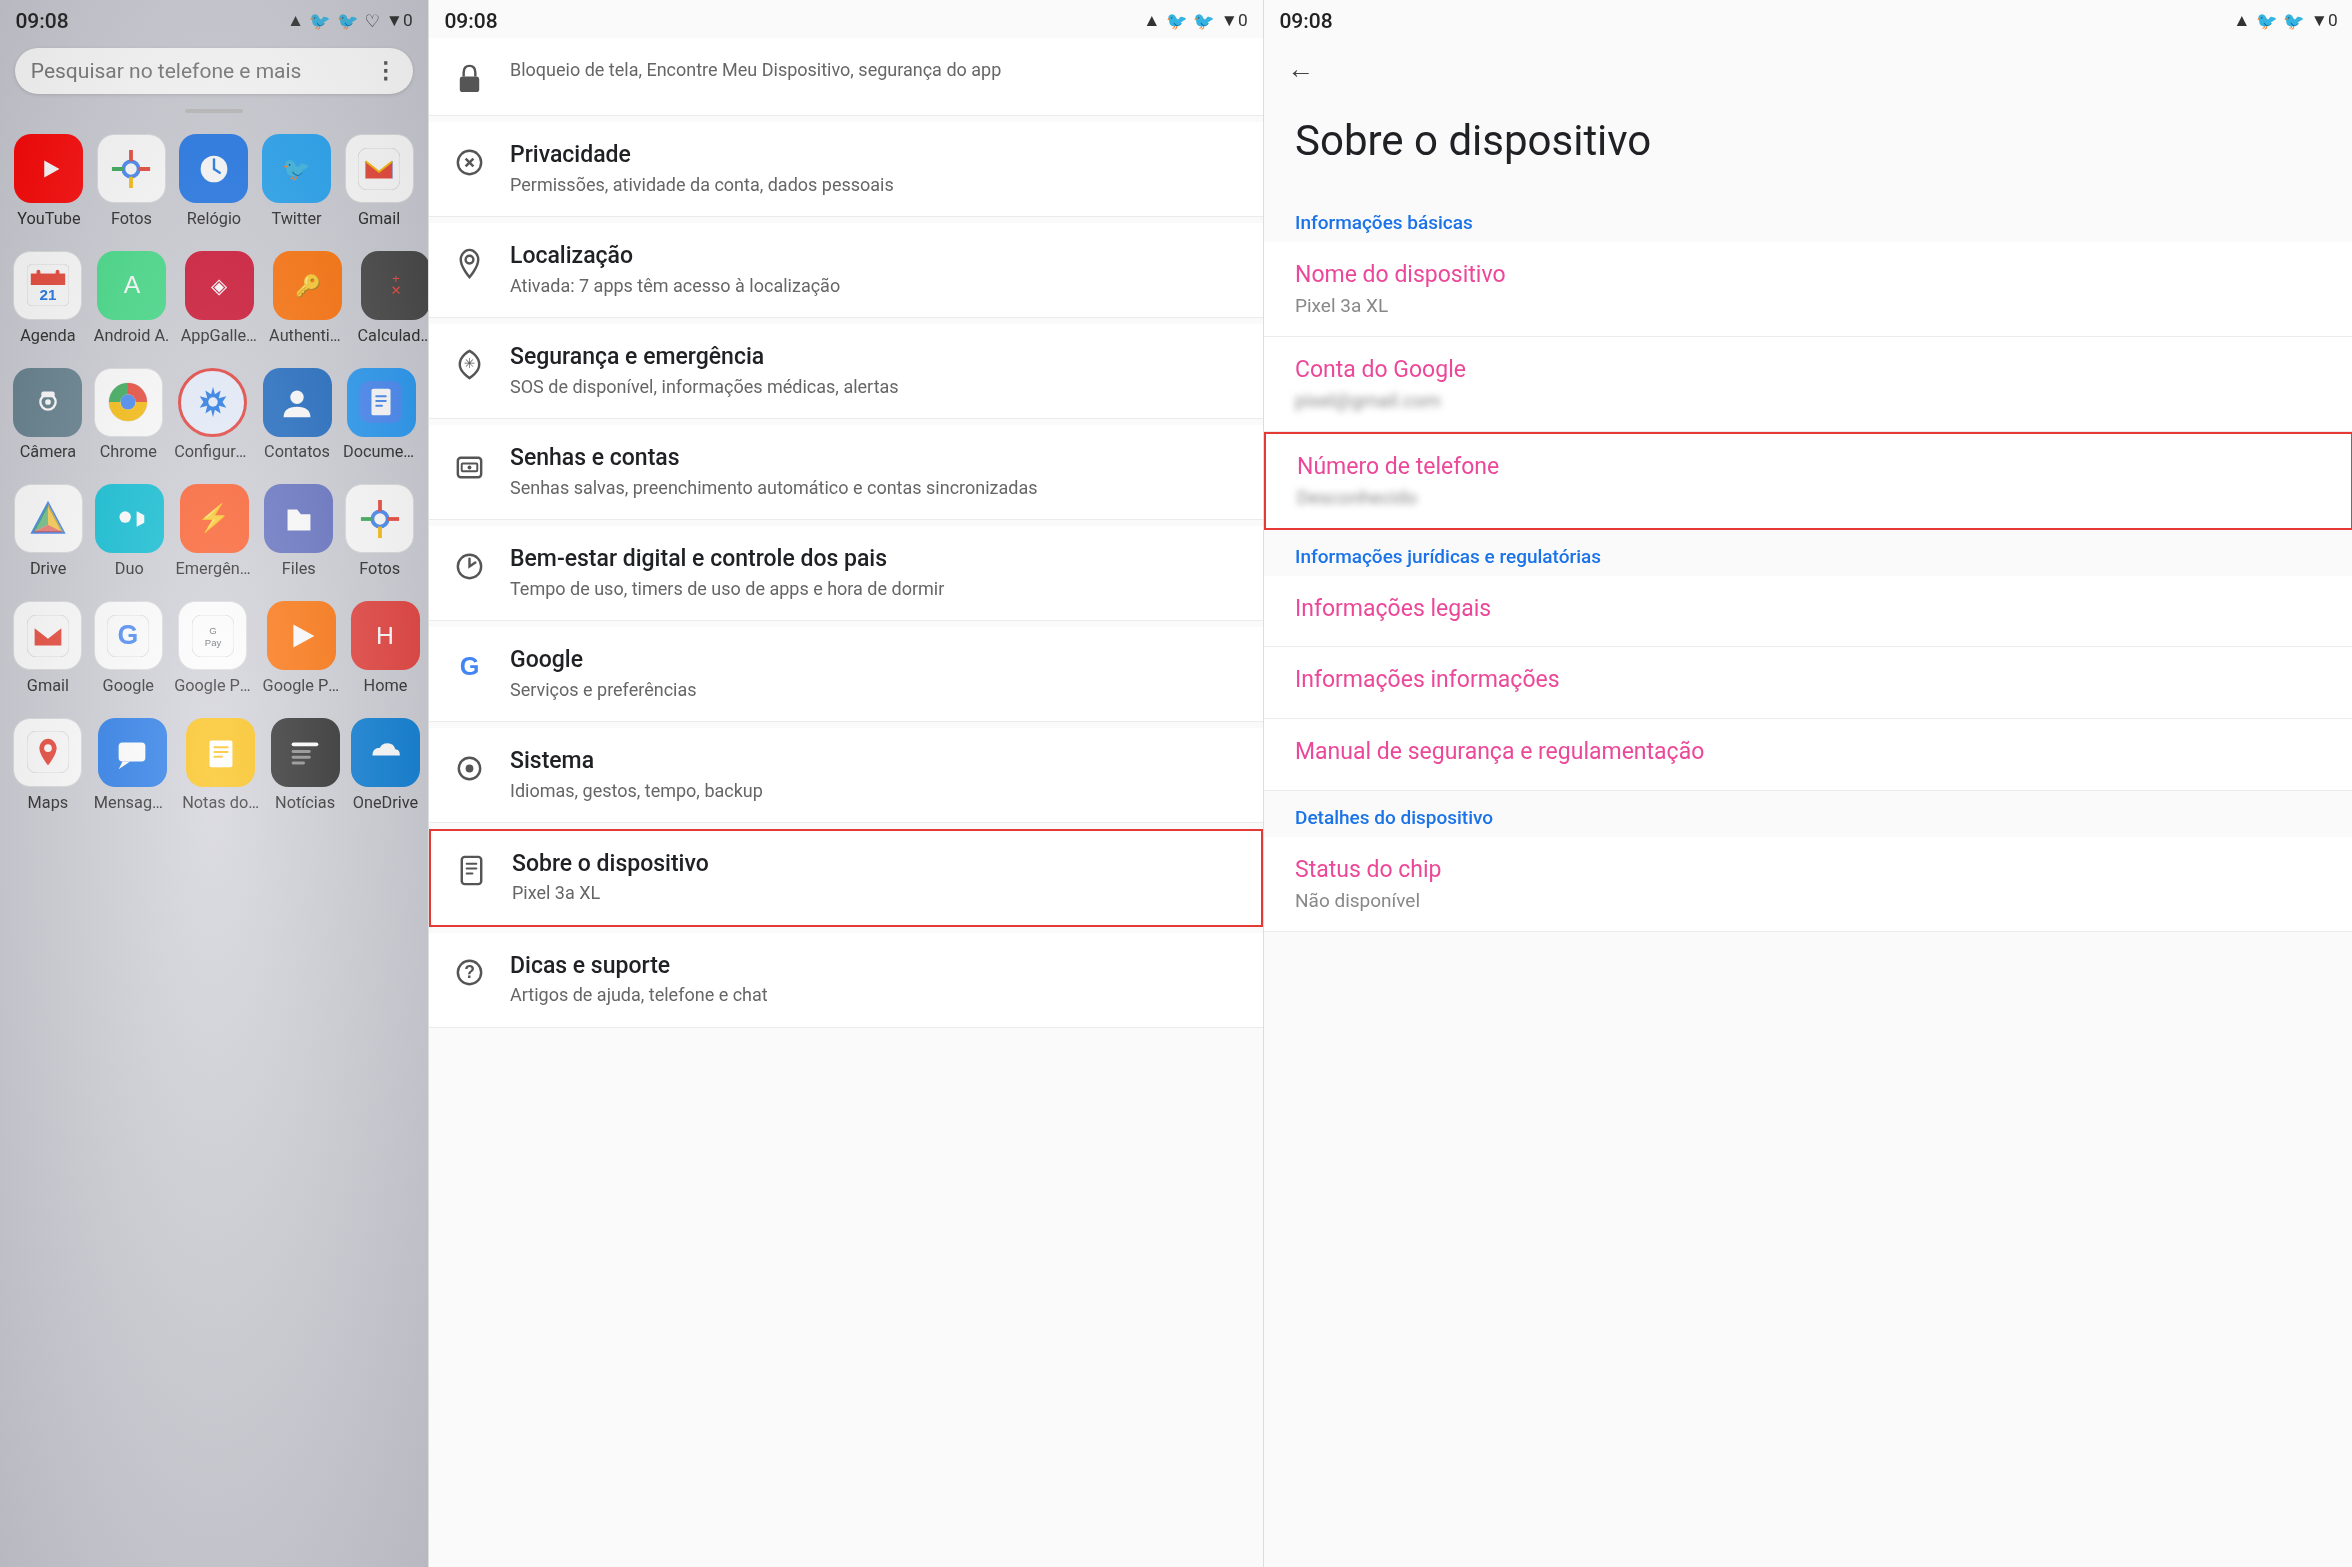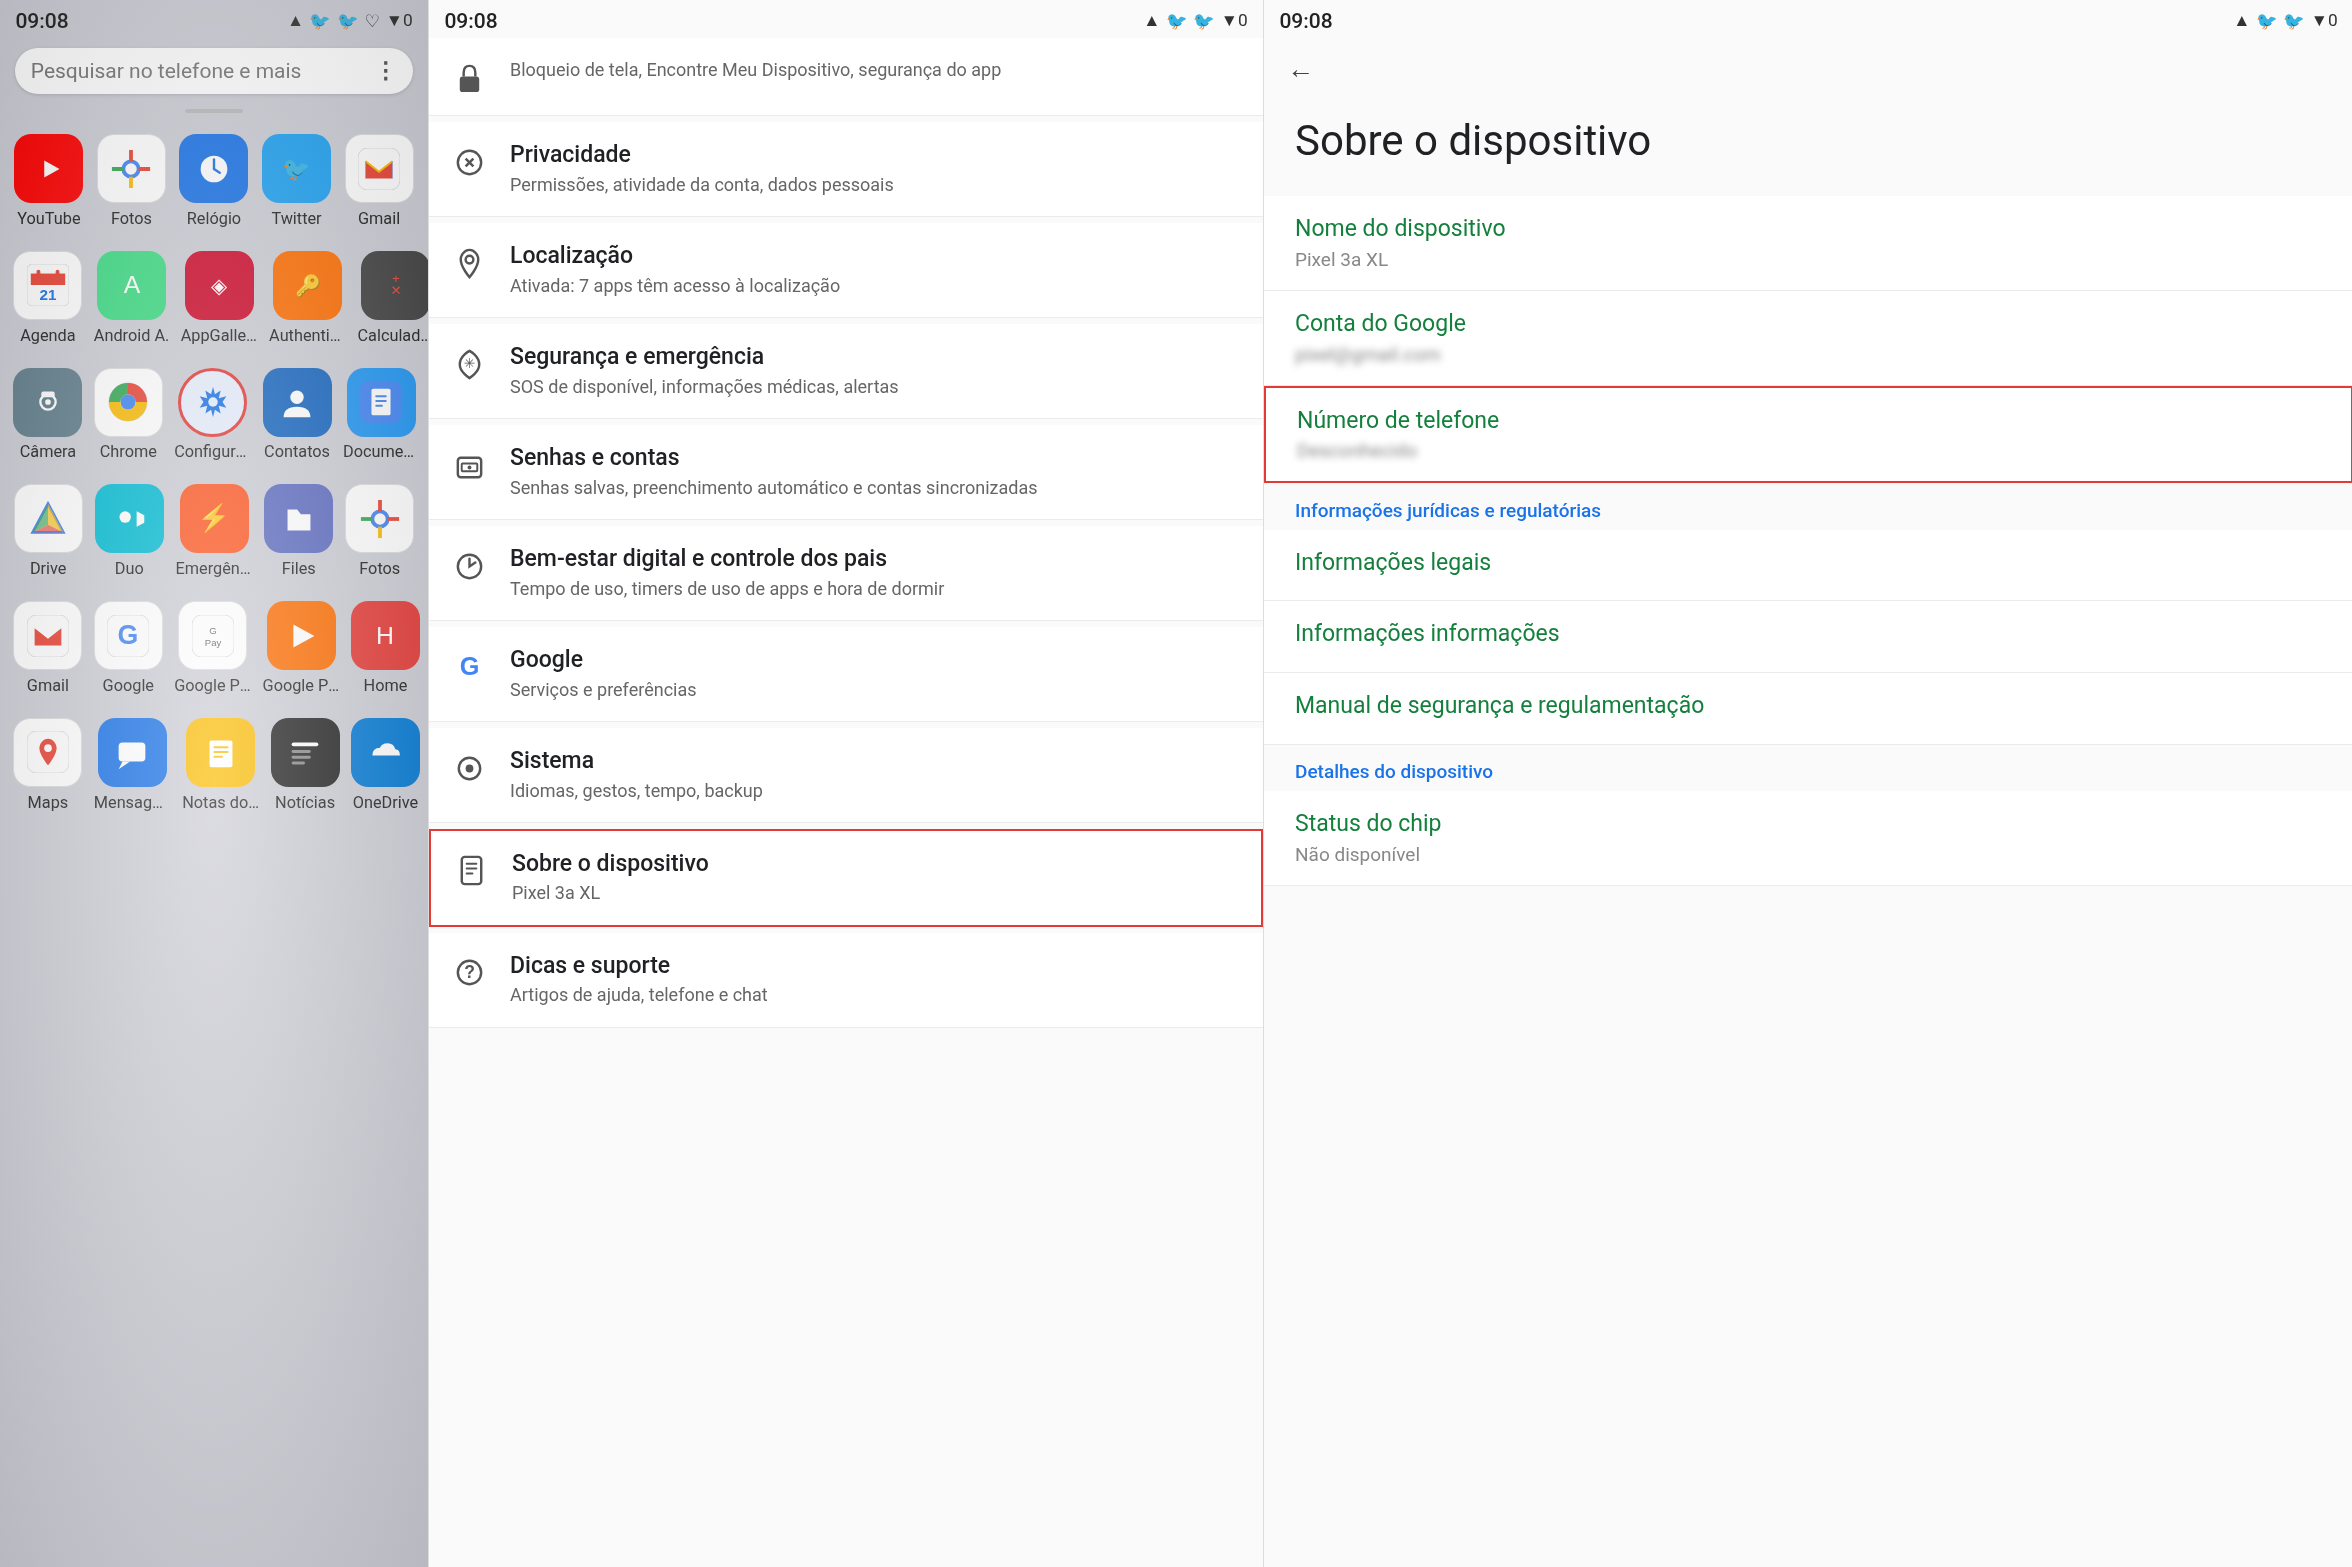--- a/index.html
+++ b/index.html
@@ -243,21 +243,21 @@
       cursor: pointer;
     }
 
     .about-item.highlighted-red {
       border: 2.9px solid #e53935;
     }
 
     .about-item-title {
       font-size: 23px;
       font-weight: 400;
-      color: #15803d;
+      color: #ec4899;
       margin-bottom: 5.8px;
     }
 
     .about-item-value {
       font-size: 19px;
       color: #888;
     }
 
     .about-item-value.blurred {
       filter: blur(3.8px);
@@ -772,20 +772,21 @@
       <span class="status-icon-item">🐦</span>
       <span class="status-icon-item">🐦</span>
       <span class="status-icon-item">▼0</span>
     </div>
   </div>
 
   <div class="back-button">←</div>
 
   <div class="about-title">Sobre o dispositivo</div>
 
+  <div class="section-label">Informações básicas</div>
 
   <div class="about-item">
     <div class="about-item-title">Nome do dispositivo</div>
     <div class="about-item-value">Pixel 3a XL</div>
   </div>
 
   <div class="about-item">
     <div class="about-item-title">Conta do Google</div>
     <div class="about-item-value blurred">pixel@gmail.com</div>
   </div>

